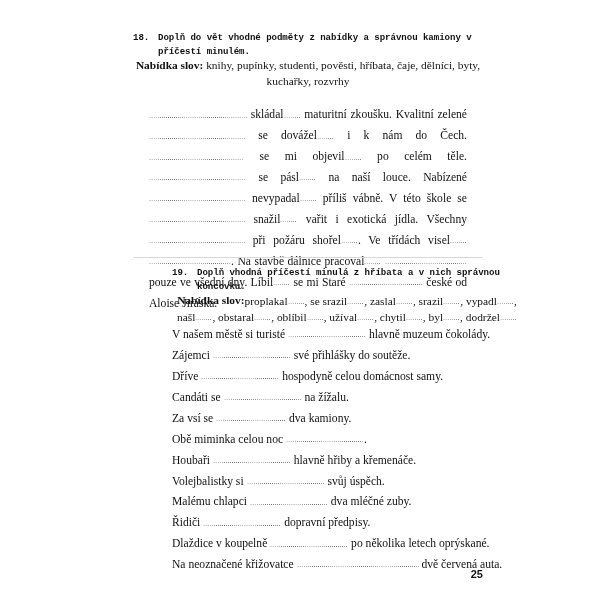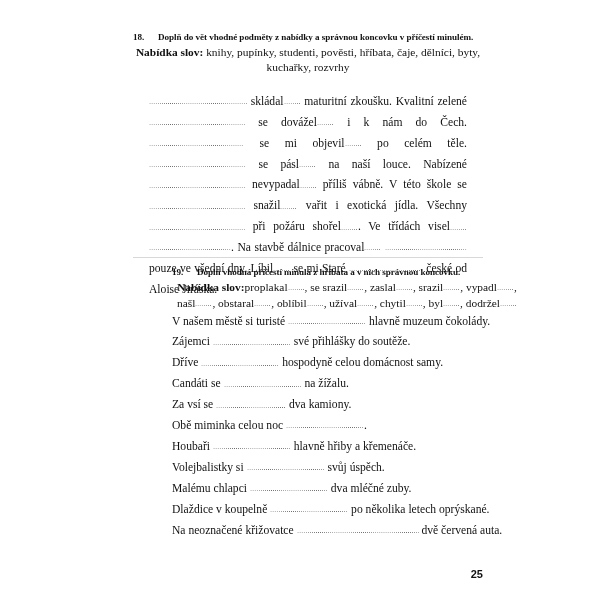--- a/index.html
+++ b/index.html
@@ -29,21 +29,21 @@
 
   .ex-rule {
     border: 0;
     border-top: 1px solid #d8d8d8;
     margin: 0;
     width: 350px;
   }
 
   
   .ex-head {
-    font-family: Liberation Serif, serif;
+    font-family: Liberation Mono, monospace;
     font-weight: bold;
     font-size: 9.1px;
     line-height: 13.6px;
     letter-spacing: -0.05px;
     display: flex;
     align-items: flex-start;
     margin: 0;
   }
   .ex-num {
     width: 25px;
@@ -135,21 +135,21 @@
   #exercise-19 { position: absolute; top: 266px; left: 0; margin-left: 39px; }
 </style>
 </head>
 <body>
 
 <div class="page">
 
   <section class="exercise" id="exercise-18">
     <div class="ex-head">
       <span class="ex-num">18.</span>
-      <span class="ex-title">Doplň do vět vhodné podměty z nabídky a správnou koncovku v příčestí minulém.</span>
+      <span class="ex-title">Doplň do vět vhodné podměty z nabídky a správnou kamiony v příčestí minulém.</span>
     </div>
 
     <p class="wordbank">
       <span class="wordbank-label">Nabídka slov:</span>
       <span>knihy, pupínky, studenti, pověsti, hříbata, čaje, dělníci, byty, kuchařky, rozvrhy</span>
     </p>
 
     <p class="fill-para" id="ex18-body"><span class="blank-inline" style="width: 98px;"></span> skládal<span class="blank-inline" style="width: 17px;"></span> maturitní zkoušku. Kvalitní zelené <span class="blank-inline" style="width: 96px;"></span> se dovážel<span class="blank-inline" style="width: 17px;"></span> i k nám do Čech. <span class="blank-inline" style="width: 95px;"></span> se mi objevil<span class="blank-inline" style="width: 17px;"></span> po celém těle. <span class="blank-inline" style="width: 97px;"></span> se pásl<span class="blank-inline" style="width: 17px;"></span> na naší louce. Nabízené <span class="blank-inline" style="width: 97px;"></span> nevypadal<span class="blank-inline" style="width: 17px;"></span> příliš vábně. V této škole se <span class="blank-inline" style="width: 96px;"></span> snažil<span class="blank-inline" style="width: 17px;"></span> vařit i exotická jídla. Všechny <span class="blank-inline" style="width: 96px;"></span> při požáru shořel<span class="blank-inline" style="width: 17px;"></span>. Ve třídách visel<span class="blank-inline" style="width: 17px;"></span> <span class="blank-inline" style="width: 82px;"></span>. Na stavbě dálnice pracoval<span class="blank-inline" style="width: 17px;"></span> <span class="blank-inline" style="width: 82px;"></span> pouze ve všední dny. Líbil<span class="blank-inline" style="width: 17px;"></span> se mi Staré <span class="blank-inline" style="width: 74px;"></span> české od Aloise Jiráska.</p>
   </section>
 
@@ -168,20 +168,21 @@
     <ul class="sentence-list" id="ex19-sentences">
         <li>V našem městě si turisté <span class="blank" style="width: 78px;"></span> hlavně muzeum čokolády.</li>
         <li>Zájemci <span class="blank" style="width: 78px;"></span> své přihlášky do soutěže.</li>
         <li>Dříve <span class="blank" style="width: 78px;"></span> hospodyně celou domácnost samy.</li>
         <li>Candáti se <span class="blank" style="width: 78px;"></span> na žížalu.</li>
         <li>Za vsí se <span class="blank" style="width: 70px;"></span> dva kamiony.</li>
         <li>Obě miminka celou noc <span class="blank" style="width: 78px;"></span>.</li>
         <li>Houbaři <span class="blank" style="width: 78px;"></span> hlavně hřiby a křemenáče.</li>
         <li>Volejbalistky si <span class="blank" style="width: 78px;"></span> svůj úspěch.</li>
         <li>Malému chlapci <span class="blank" style="width: 78px;"></span> dva mléčné zuby.</li>
+        <li>Řidiči <span class="blank" style="width: 78px;"></span> dopravní předpisy.</li>
         <li>Dlaždice v koupelně <span class="blank" style="width: 78px;"></span> po několika letech oprýskané.</li>
         <li>Na neoznačené křižovatce <span class="blank" style="width: 122px;"></span> dvě červená auta.</li>
       </ul>
   </section>
 
   <div class="page-number">25</div>
 
 </div>
 
 </body></html>

